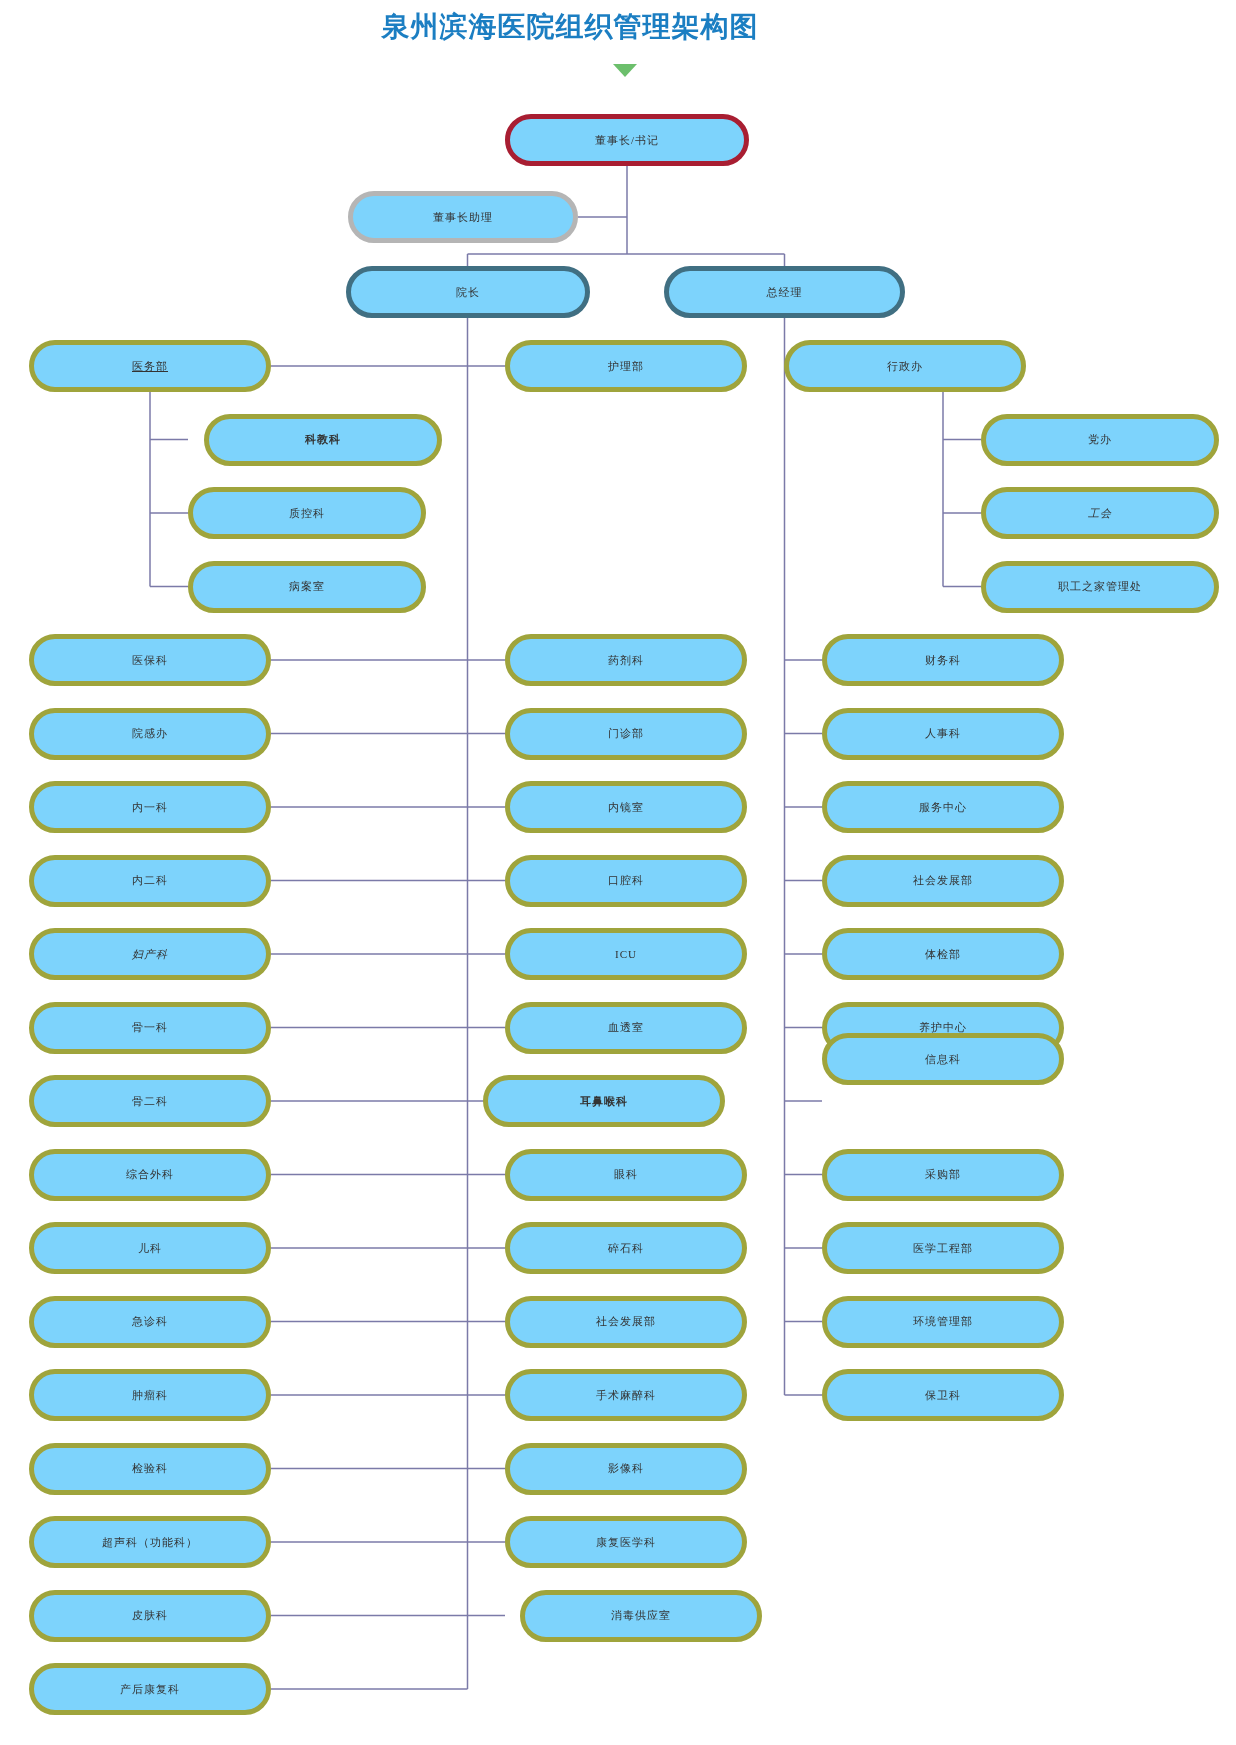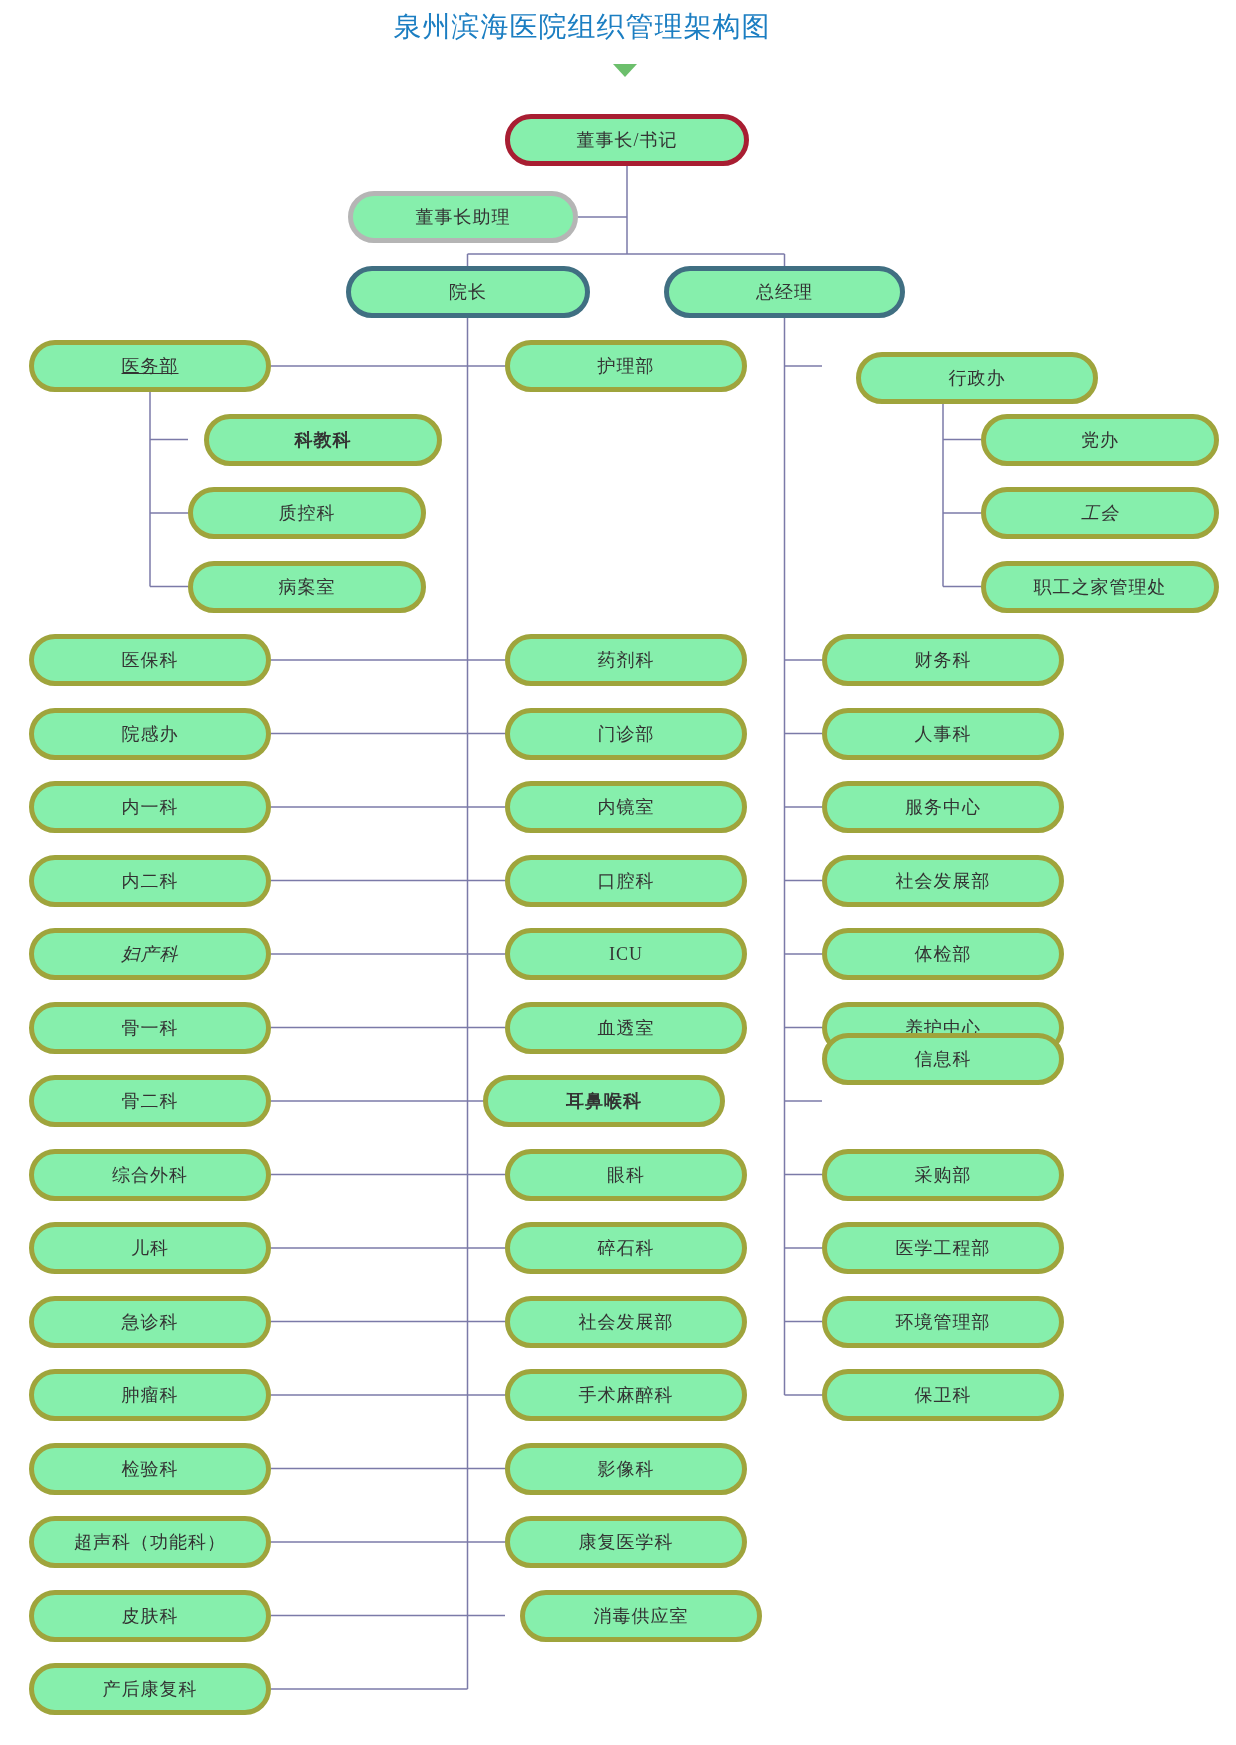--- a/index.html
+++ b/index.html
@@ -9,48 +9,47 @@
     height:1745px;
     background:#ffffff;
     overflow:hidden;
     font-family:"Liberation Sans","DejaVu Sans",sans-serif;
   }
   .title{
     position:absolute;
     left:0; top:8px; width:1140px;
     text-align:center;
     font-size:28px;
-    font-weight:normal;
+    font-weight:bold;
     letter-spacing:1px;
-    padding-left:12px;
   }
   .triangle{
     position:absolute;
     left:613px; top:64px;
     width:0; height:0;
     border-left:12px solid transparent;
     border-right:12px solid transparent;
     border-top:13px solid #6cbf6c;
   }
   #connectors{
     position:absolute;
     left:0; top:0;
   }
   .node{
     position:absolute;
     box-sizing:border-box;
     height:52px;
-    background:#86efac;
+    background:#7dd3fc;
     border:5px solid #9fa43c;
     border-radius:28px;
     display:flex;
     align-items:center;
     justify-content:center;
     font-family:"Liberation Serif","DejaVu Serif",serif;
-    font-size:18px;
+    font-size:11px;
     color:#333333;
     letter-spacing:1px;
     white-space:nowrap;
   }
 </style>
 </head>
 <body>
 
 <div class="page">
   <div class="title" style="color: rgb(27, 126, 194);">泉州滨海医院组织管理架构图</div>
@@ -132,21 +131,21 @@
       <div class="node" style="left: 505px; top: 928px; width: 242px; border-color: rgb(159, 164, 60);">ICU</div>
       <div class="node" style="left: 505px; top: 1001.5px; width: 242px; border-color: rgb(159, 164, 60);">血透室</div>
       <div class="node" style="left: 483px; top: 1075px; width: 242px; border-color: rgb(159, 164, 60); font-weight: bold;">耳鼻喉科</div>
       <div class="node" style="left: 505px; top: 1148.5px; width: 242px; border-color: rgb(159, 164, 60);">眼科</div>
       <div class="node" style="left: 505px; top: 1222px; width: 242px; border-color: rgb(159, 164, 60);">碎石科</div>
       <div class="node" style="left: 505px; top: 1295.5px; width: 242px; border-color: rgb(159, 164, 60);">社会发展部</div>
       <div class="node" style="left: 505px; top: 1369px; width: 242px; border-color: rgb(159, 164, 60);">手术麻醉科</div>
       <div class="node" style="left: 505px; top: 1442.5px; width: 242px; border-color: rgb(159, 164, 60);">影像科</div>
       <div class="node" style="left: 505px; top: 1516px; width: 242px; border-color: rgb(159, 164, 60);">康复医学科</div>
       <div class="node" style="left: 520px; top: 1589.5px; width: 242px; border-color: rgb(159, 164, 60);">消毒供应室</div>
-      <div class="node" style="left: 856px; top: 340px; width: 242px; border-color: rgb(159, 164, 60); margin-top: 12px;">行政办</div>
+      <div class="node" style="left: 784px; top: 340px; width: 242px; border-color: rgb(159, 164, 60);">行政办</div>
       <div class="node" style="left: 981px; top: 413.5px; width: 238px; border-color: rgb(159, 164, 60);">党办</div>
       <div class="node" style="left: 981px; top: 487px; width: 238px; border-color: rgb(159, 164, 60); font-style: italic;">工会</div>
       <div class="node" style="left: 981px; top: 560.5px; width: 238px; border-color: rgb(159, 164, 60);">职工之家管理处</div>
       <div class="node" style="left: 822px; top: 634px; width: 242px; border-color: rgb(159, 164, 60);">财务科</div>
       <div class="node" style="left: 822px; top: 707.5px; width: 242px; border-color: rgb(159, 164, 60);">人事科</div>
       <div class="node" style="left: 822px; top: 781px; width: 242px; border-color: rgb(159, 164, 60);">服务中心</div>
       <div class="node" style="left: 822px; top: 854.5px; width: 242px; border-color: rgb(159, 164, 60);">社会发展部</div>
       <div class="node" style="left: 822px; top: 928px; width: 242px; border-color: rgb(159, 164, 60);">体检部</div>
       <div class="node" style="left: 822px; top: 1001.5px; width: 242px; border-color: rgb(159, 164, 60);">养护中心</div>
       <div class="node" style="left: 822px; top: 1033px; width: 242px; border-color: rgb(159, 164, 60); text-align: center;">信息科</div>

